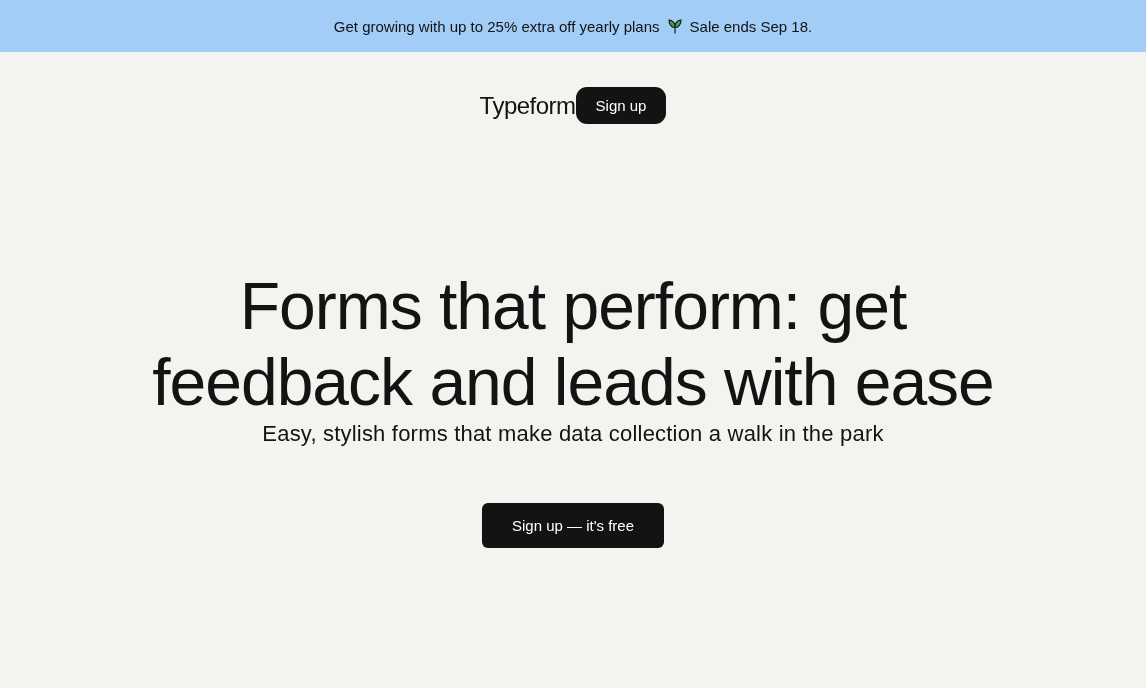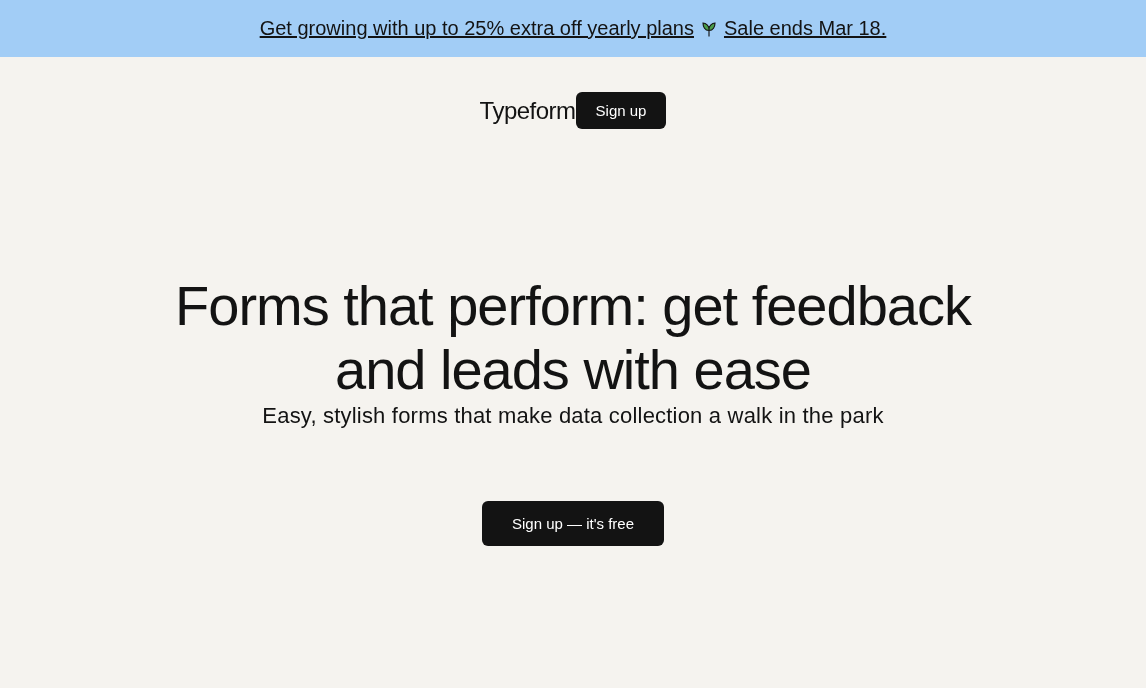--- a/index.html
+++ b/index.html
@@ -11,27 +11,26 @@
     body {
       font-family: -apple-system, BlinkMacSystemFont, 'Segoe UI', Helvetica, Arial, sans-serif;
       background-color: #f5f3ef;
       color: #131313;
     }
 
     .promo-banner {
       background-color: #a2cdf6;
       text-align: center;
       padding: 17px 18px;
-      font-size: 20px;
+      font-size: 15px;
       color: #131313;
       display: flex;
       align-items: center;
       justify-content: center;
       gap: 6px;
-      text-decoration: underline;
     }
 
     .promo-icon {
       display: inline-flex;
       align-items: center;
     }
 
     .header {
       display: flex;
       justify-content: center;
@@ -45,32 +44,32 @@
       letter-spacing: -0.5px;
       color: #131313;
     }
 
     .signup-button {
       background-color: #131313;
       color: #ffffff;
       border: none;
       padding: 10px 20px;
       font-size: 15px;
-      border-radius: 6px;
+      border-radius: 11px;
       cursor: pointer;
       font-family: inherit;
     }
 
     .hero {
       text-align: center;
       padding: 145px 40px 40px 40px;
     }
 
     .hero-title {
-      font-size: 56px;
+      font-size: 66px;
       font-weight: 300;
       line-height: 1.15;
       letter-spacing: -1px;
       color: #131313;
       max-width: 900px;
       margin: 0 auto;
     }
 
     .hero-subtitle {
       font-size: 22px;
@@ -82,34 +81,34 @@
     .hero-cta {
       display: inline-block;
       background-color: #131313;
       color: #ffffff;
       border: none;
       padding: 14px 30px;
       font-size: 15px;
       border-radius: 6px;
       cursor: pointer;
       font-family: inherit;
-      margin-top: 72px;
+      margin-top: 56px;
     }
   </style>
 </head>
 <body>
 
 <div class="promo-banner">
   <span>Get growing with up to 25% extra off yearly plans</span>
   <span class="promo-icon">
     <svg width="18" height="18" viewBox="0 0 24 24" fill="none">
       <path d="M12 22 C12 22 12 14 12 12 C12 8 8 4 4 4 C4 4 4 8 6 11 C8 14 12 14 12 14 C12 14 16 14 18 11 C20 8 20 4 20 4 C16 4 12 8 12 12" stroke="#131313" stroke-width="1.5" fill="#4a9d4a"></path>
     </svg>
   </span>
-  <span>Sale ends Mar 18.</span>
+  <span>Sale ends Sep 18.</span>
 </div>
 
 <header class="header">
   <div class="logo">Typeform</div>
   <button class="signup-button">Sign up</button>
 </header>
 
 <section class="hero">
   <h1 class="hero-title">Forms that perform: get feedback and leads with ease</h1>
   <p class="hero-subtitle">Easy, stylish forms that make data collection a walk in the park</p>

